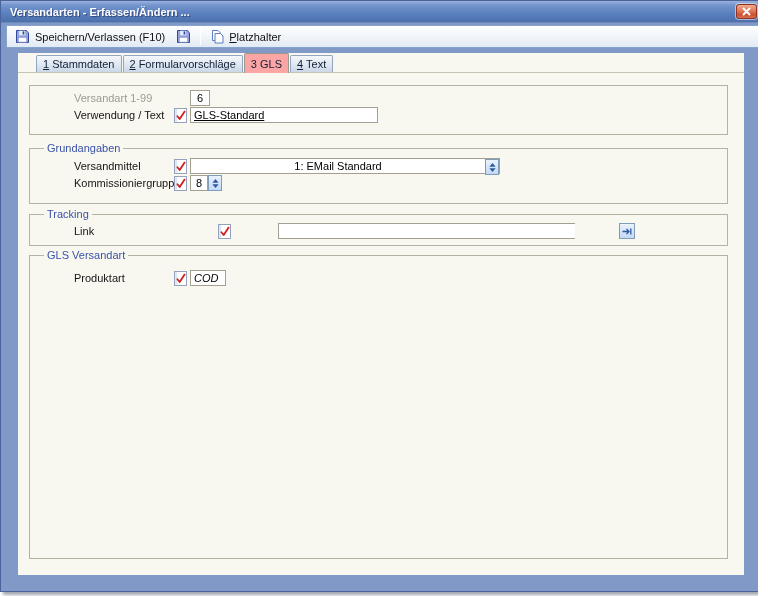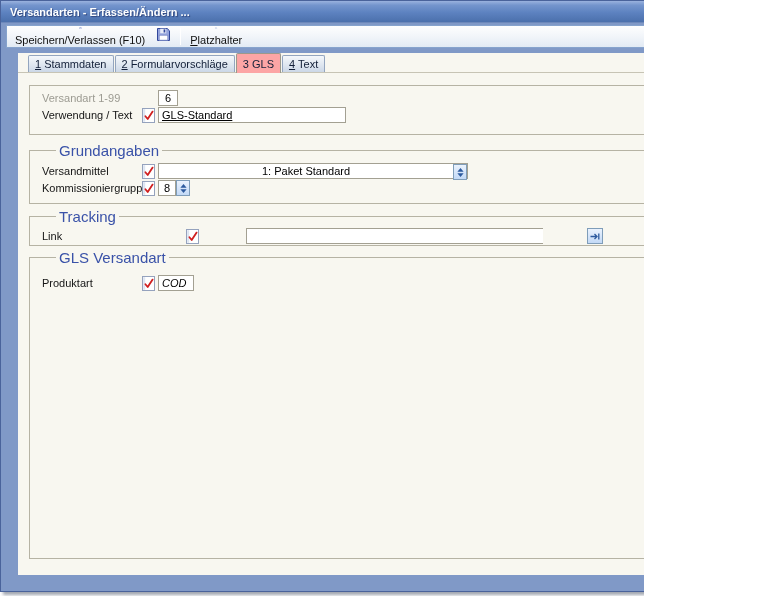--- a/index.html
+++ b/index.html
@@ -1,17 +1,17 @@
 <!DOCTYPE html>
 <html><head>
 <meta charset="utf-8">
 <style>
   * { box-sizing: border-box; }
   html,body { margin:0; padding:0; background:#ffffff; font-family:"Liberation Sans",sans-serif; }
-  .stage { position:relative; width:644px; height:596px; overflow:hidden; }
+  .stage { position:relative; width:758px; height:596px; overflow:hidden; }
 
   
   .window {
     position:absolute; left:0; top:0; width:765px; height:592px;
     background:#8099c7;
     border:1px solid #4a639b;
     box-shadow:3px 3px 3px rgba(70,80,100,.5);
   }
 
   
@@ -36,61 +36,60 @@
   .toolbar {
     margin:2px 5px 0 5px; height:23px;
     background:linear-gradient(180deg,#fefefe 0%,#f0f4f9 55%,#e2eaf4 100%);
     border:1px solid #86a3cd;
     display:flex; align-items:center; padding:0 3px; gap:1px;
   }
   .tbtn {
     display:flex; align-items:center; gap:5px; height:19px; padding:0 5px;
     background:transparent; border:none; font-family:inherit; font-size:11px; color:#101010;
     white-space:nowrap;
-    flex-direction:column;
   }
   .tsep { width:1px; height:17px; background:#9db3d2; border-right:1px solid #ffffff; margin:0 3px; }
   .u { text-decoration:underline; }
 
   
   .panel {
     margin:5px 20px 0 17px; height:522px; background:#f8f7f0;
   }
 
   
-  .tabs { display:flex; align-items:flex-end; padding:3px 0 0 10px; height:20px; border-bottom:1px solid #c7c4b5; }
+  .tabs { display:flex; align-items:flex-end; padding:3px 0 0 18px; height:20px; border-bottom:1px solid #c7c4b5; }
   .tab {
     font-size:11px; color:#121f38; height:17px; padding:2px 6px; margin-right:1px;
     background:linear-gradient(180deg,#f5f8fb,#dde5ef 60%,#cbd7e7);
     border:1px solid #93a5bf; border-bottom:none; border-radius:2px 2px 0 0;
     white-space:nowrap; position:relative;
   }
   .tab .accel { margin-right:3px; }
   .tab.active {
     background:#fca5a5; border-color:#9b998b; height:20px; margin-bottom:-1px; z-index:2;
     padding-top:4px;
   }
 
   .tab-content { padding:12px 0 0 11px; }
 
   
   fieldset {
     border:1px solid #b6b3a4; width:699px; margin:0; padding:0 0 0 12px; min-width:0;
   }
-  legend { font-size:15px; color:#3a52a8; padding:0 3px; margin-left:14px; }
+  legend { font-size:11px; color:#3a52a8; padding:0 3px; margin-left:2px; }
   .fs-plain { height:50px; padding-top:4px; }
   .fs-grund { margin-top:7px; height:62px; }
   .fs-track { margin-top:4px; height:38px; }
   .fs-gls   { margin-top:3px; height:310px; }
   .fs-grund .frow:first-of-type { margin-top:4px; }
   .fs-track .frow:first-of-type { margin-top:3px;gap:44px; }
   .fs-gls   .frow:first-of-type { margin-top:9px; }
 
   .frow { display:flex; align-items:center; height:16px; margin-bottom:1px; }
-  .flabel { width:100px; flex:none; font-size:11px; color:#151515; white-space:nowrap; }
+  .flabel { width:100px; flex:none; font-size:11px; color:#151515; white-space:nowrap;margin-left:32px; }
   .flabel.disabled { color:#9c9b92; }
   .ficon { width:13px; height:15px; flex:none; margin-right:3px; }
 
   .tfield {
     height:16px; border:1px solid #a3a092; background:#ffffff;
     font-family:inherit; font-size:11px; color:#000; padding:0 3px; margin:0;
   }
   .w-versandart { width:20px; text-align:center; }
   .w-verwendung { width:188px;text-decoration:underline; }
   .w-beschreibung { width:312px; }
@@ -188,21 +187,21 @@
           <div class="frow">
             <span class="flabel">Versandmittel</span>
             <span class="ficon">
               <svg width="13" height="15" viewBox="0 0 13 15">
                 <rect x="0.5" y="0.5" width="12" height="14" fill="#ffffff" stroke="#95a2bd"></rect>
                 <rect x="1.2" y="1.2" width="2" height="12.6" fill="#dce4f2"></rect>
                 <path d="M3.4 8.2 L5.7 11 L10.6 3.6" fill="none" stroke="#d01f1f" stroke-width="1.8" stroke-linecap="round" stroke-linejoin="round"></path>
               </svg>
             </span>
             <div class="combo">
-              <div class="combo-text">1: Paket Standard</div>
+              <div class="combo-text">1: EMail Standard</div>
               <button class="spin-btn attached">
                 <svg width="7" height="9" viewBox="0 0 7 9">
                   <path d="M3.5 0 L6.6 3.7 H0.4 Z" fill="#2d5a9e"></path>
                   <path d="M0.4 5.3 H6.6 L3.5 9 Z" fill="#2d5a9e"></path>
                 </svg>
               </button>
             </div>
           </div>
           <div class="frow">
             <span class="flabel">Kommissioniergruppe</span>

